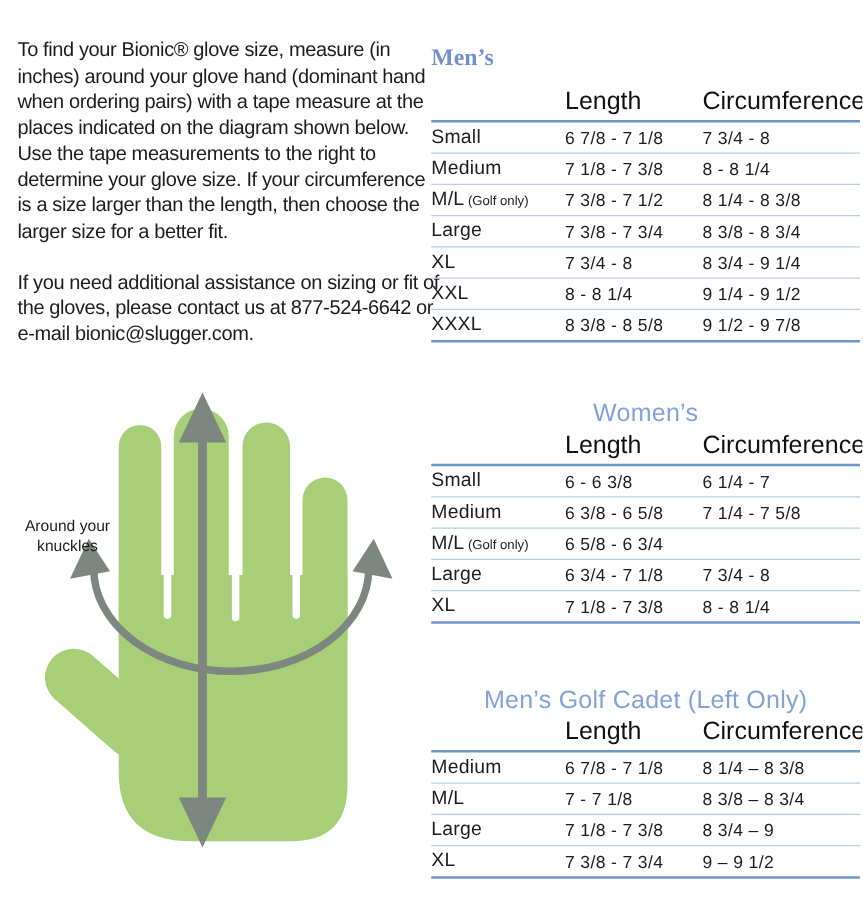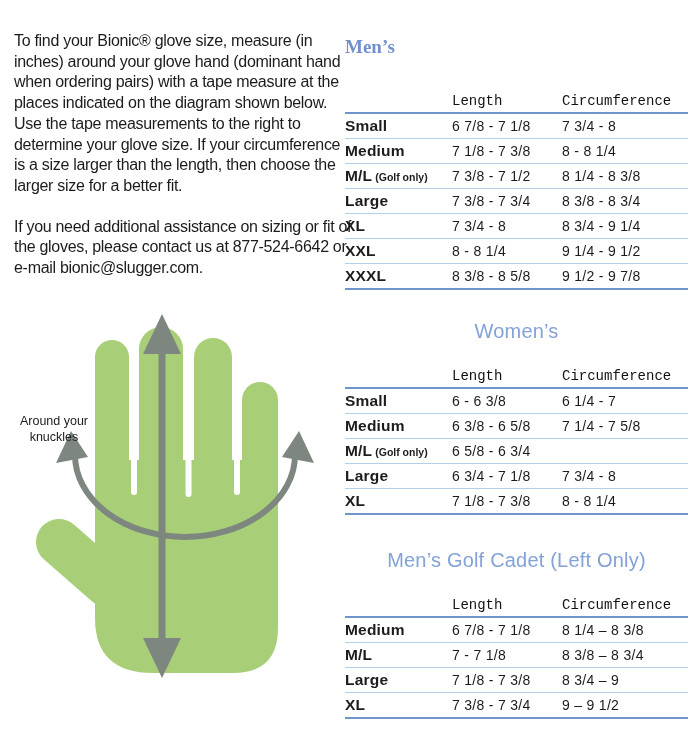--- a/index.html
+++ b/index.html
@@ -33,30 +33,30 @@
 
   .tbl-title-serif { font-family:"Liberation Serif", serif; font-weight:bold;
                      font-size:19px; color:var(--mens-blue,#7390ce);
                      margin:0 0 12px 0; line-height:22px; }
   .tbl-title-sans  { font-size:20px; color:var(--sans-blue,#83a2d8);
                      margin:0 0 2px 0; line-height:23px; font-weight:normal;
                      letter-spacing:0.2px;text-align:center; }
 
   .col-headers { display:grid; grid-template-columns:107px 110px 1fr;
                  padding-bottom:3px; }
-  .col-headers span { font-family:Liberation Mono, monospace; font-size:14px;
-                      color:#111;margin-top:23px; }
+  .col-headers span { font-family:Liberation Sans, sans-serif; font-size:20px;
+                      color:#111; }
 
   .rows { border-top:2px solid var(--rule-dark,#6e96cb);
           border-bottom:2px solid var(--rule-dark,#6e96cb); }
   .row  { display:grid; grid-template-columns:107px 110px 1fr;
           height:24px; align-items:center; }
   .row + .row { border-top:1px solid var(--rule-light,#b3d0ea); }
   .cell { font-size:14px; letter-spacing:0.3px; white-space:nowrap; }
-  .size-cell { font-size:15.5px; letter-spacing:0.2px;font-weight:bold; }
+  .size-cell { font-size:15.5px; letter-spacing:0.2px; }
   .note { font-size:10.5px; letter-spacing:0; }
 </style>
 </head>
 <body>
 
 <div class="page" style="--mens-blue: #7390ce; --sans-blue: #83a2d8; --rule-dark: #6e96cb; --rule-light: #b3d0ea; --hand-green: #a8cf78; --arrow-gray: #7d877f; --text: #1c1c1c;">
 
   <div class="intro">
     <p>To find your Bionic® glove size, measure (in inches) around your glove hand (dominant hand when ordering pairs) with a tape measure at the places indicated on the diagram shown below. Use the tape measurements to the right to determine your glove size. If your circumference is a size larger than the length, then choose the larger size for a better fit.</p>
     <p>If you need additional assistance on sizing or fit of the gloves, please contact us at 877-524-6642 or e-mail bionic@slugger.com.</p>

